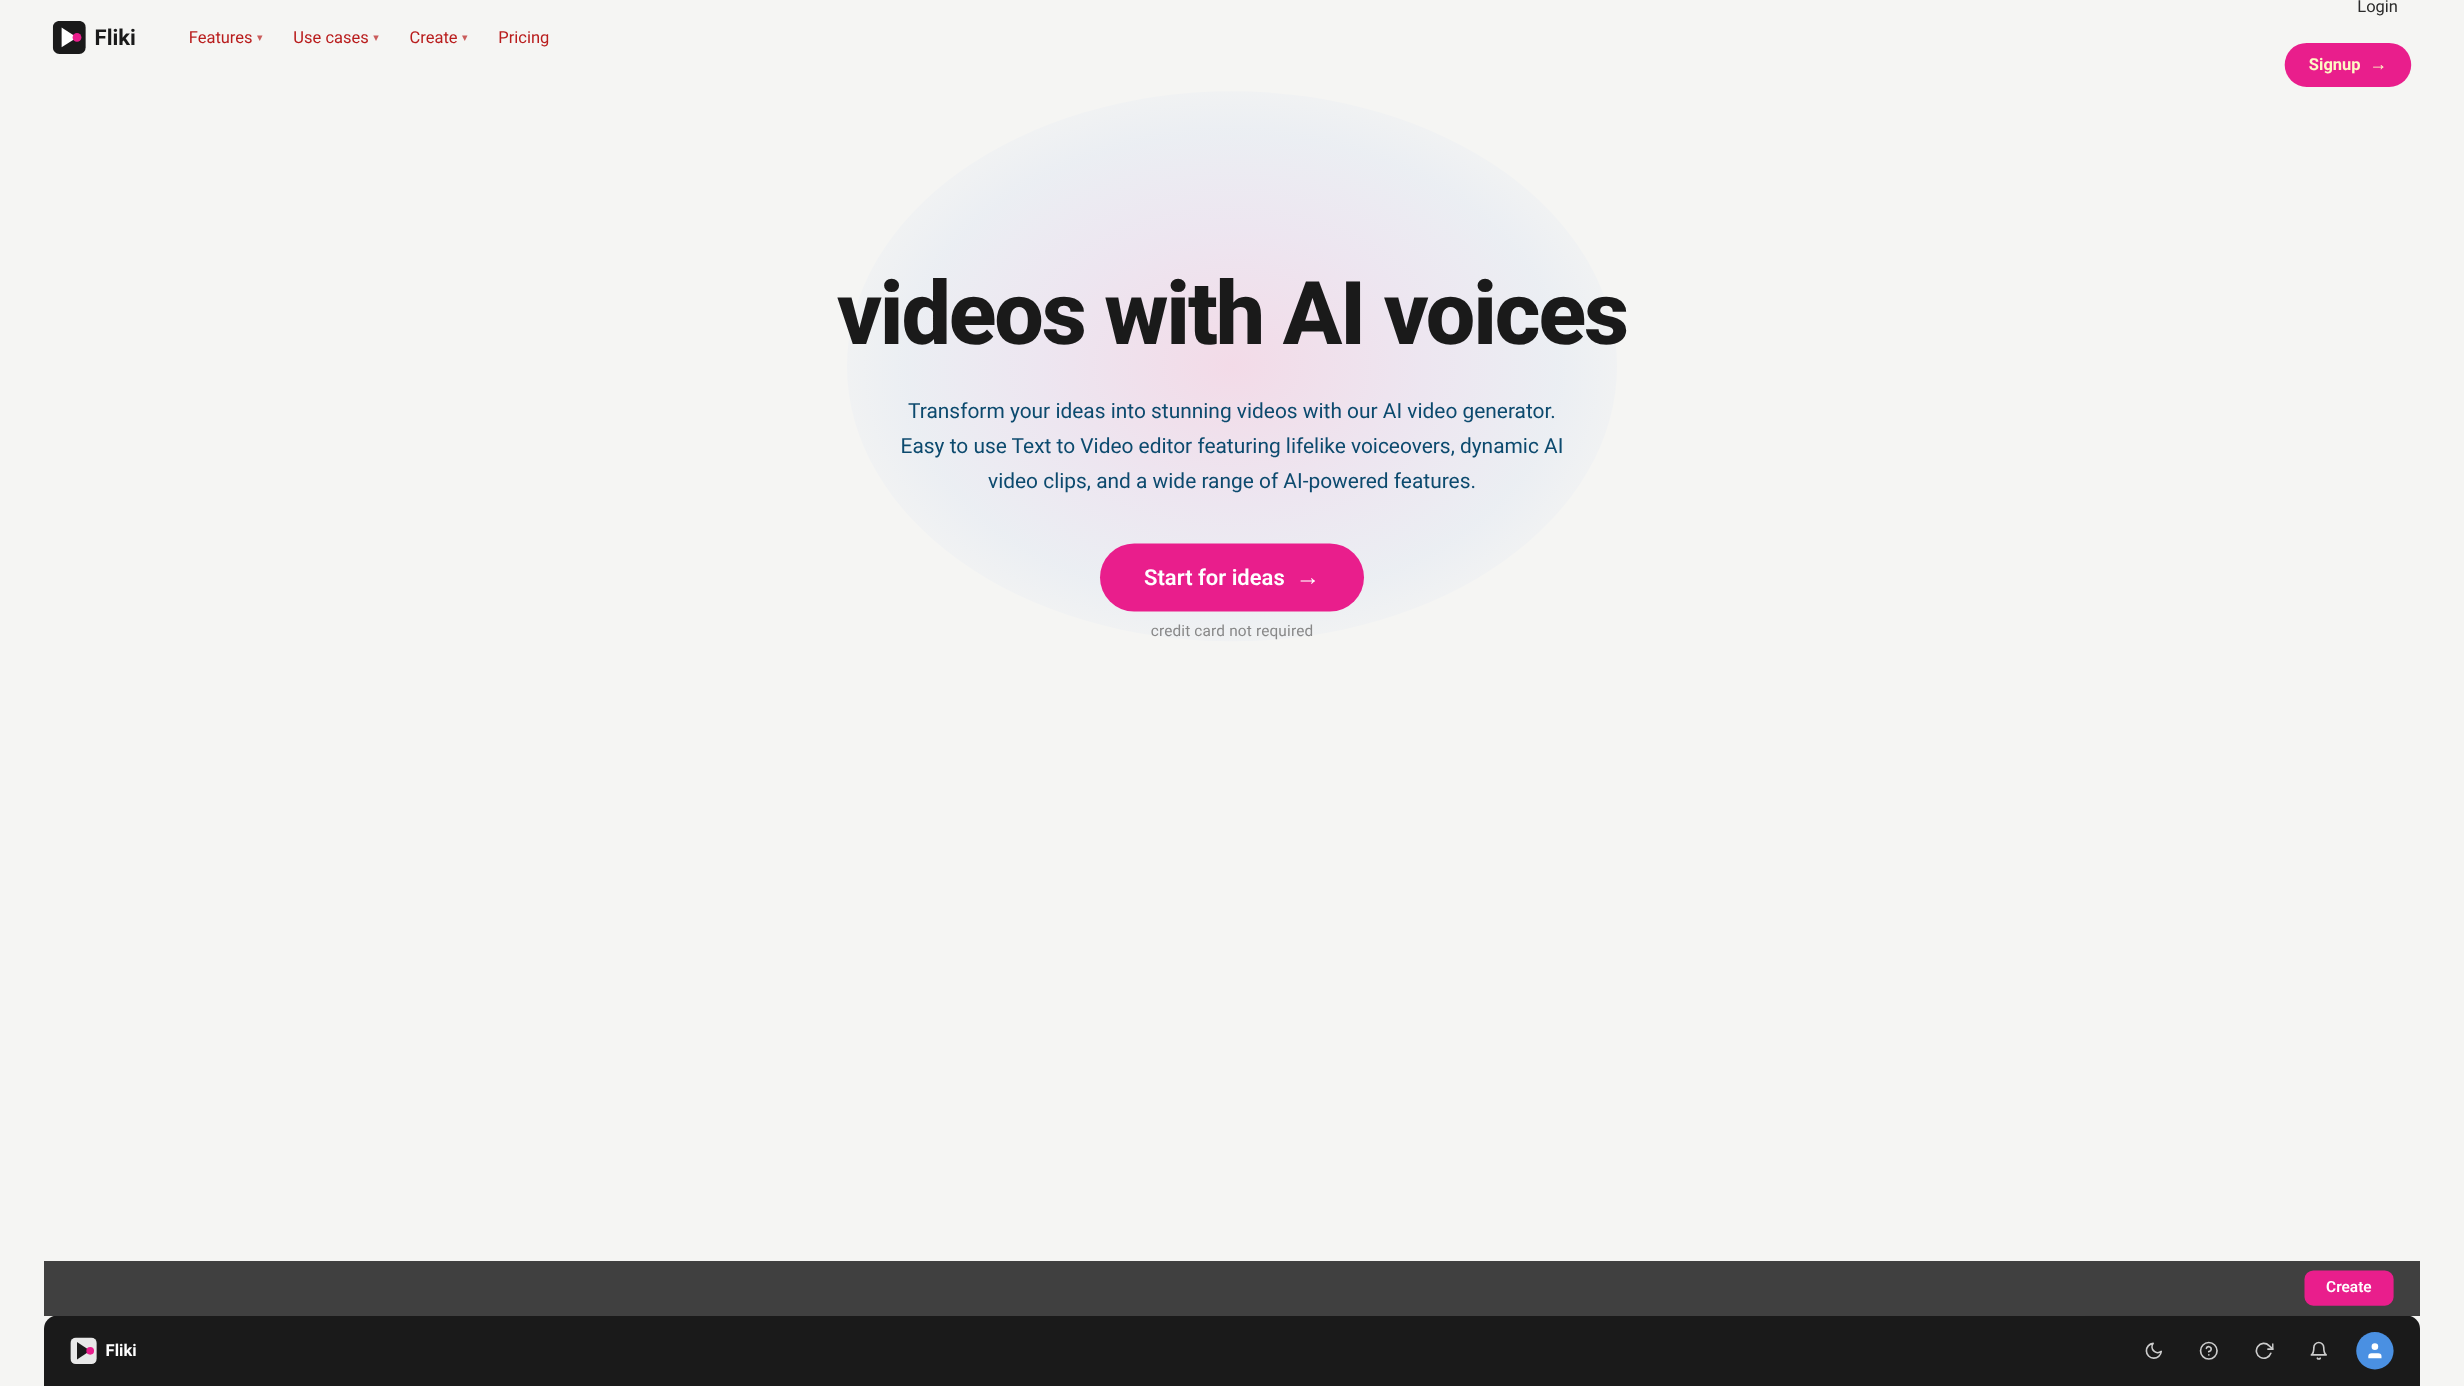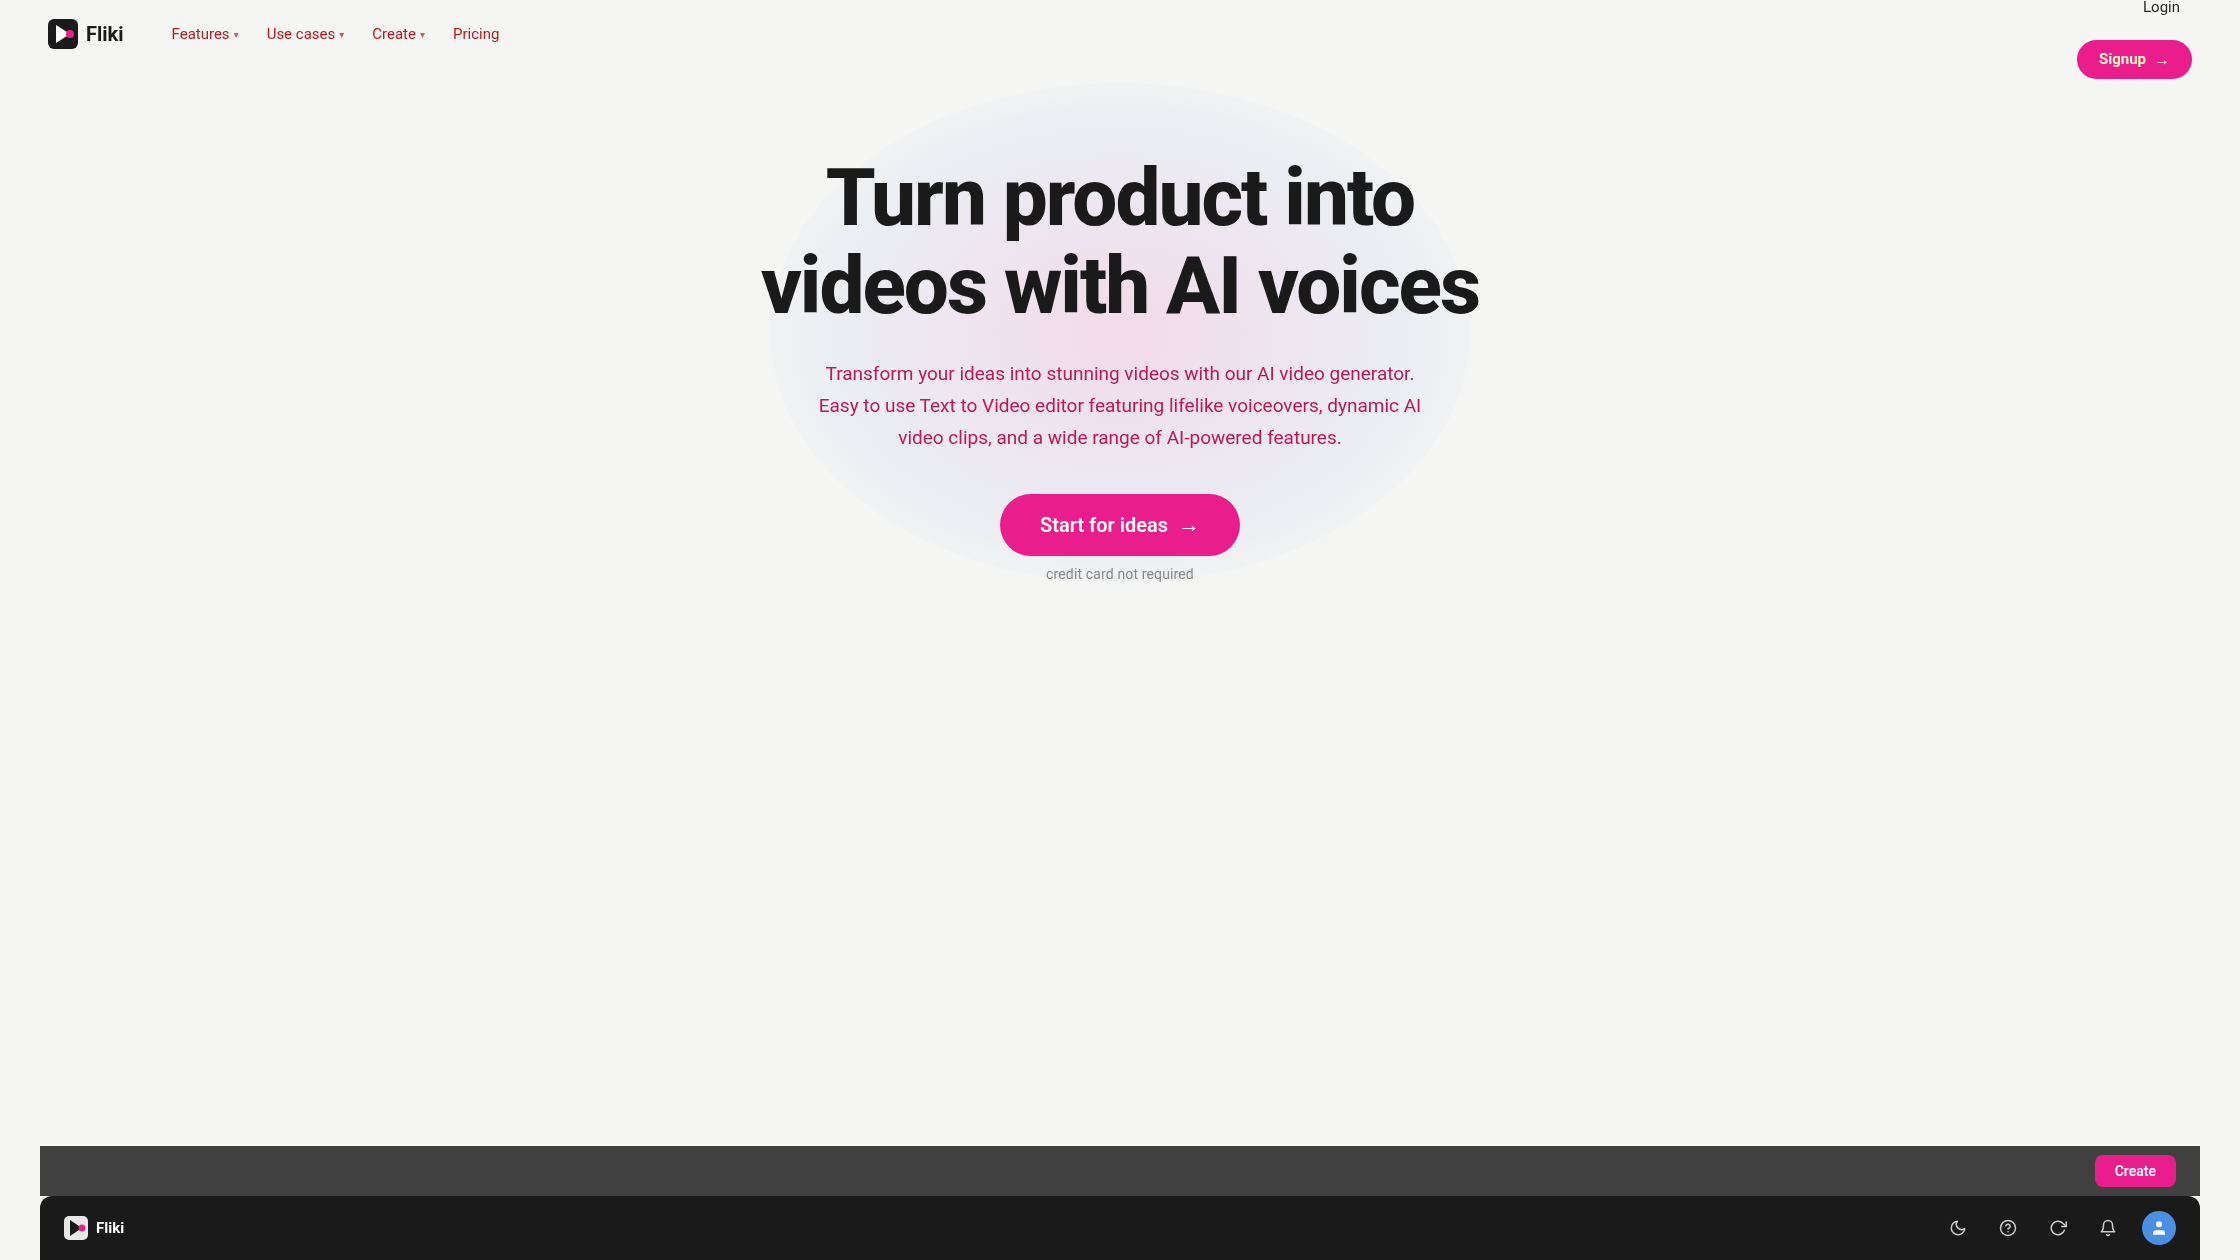--- a/index.html
+++ b/index.html
@@ -151,21 +151,21 @@
       font-weight: 800;
       color: #1a1a1a;
       line-height: 1.1;
       letter-spacing: -2px;
       max-width: 900px;
       margin-bottom: 28px;
     }
 
     .hero-subtitle {
       font-size: 19px;
-      color: #be185d;
+      color: #0c4a6e;
       line-height: 1.7;
       max-width: 620px;
       margin: 0 auto 40px;
       font-weight: 400;
     }
 
     .start-btn {
       display: inline-flex;
       align-items: center;
       gap: 10px;
@@ -320,21 +320,21 @@
     <div class="signup-btn">
       <span>Signup</span>
       <span class="signup-arrow">→</span>
     </div>
   </div>
 </nav>
 
 <section class="hero">
   <div class="hero-content">
     <h1 class="hero-title">
-      <span>Turn product into</span><br>
+      <br>
       <span>videos with AI voices</span>
     </h1>
     <p class="hero-subtitle">Transform your ideas into stunning videos with our AI video generator. Easy to use Text to Video editor featuring lifelike voiceovers, dynamic AI video clips, and a wide range of AI-powered features.</p>
     <a class="start-btn">
       <span>Start for ideas</span>
       <span class="start-arrow">→</span>
     </a>
     <p class="credit-note">credit card not required</p>
   </div>
 </section>

